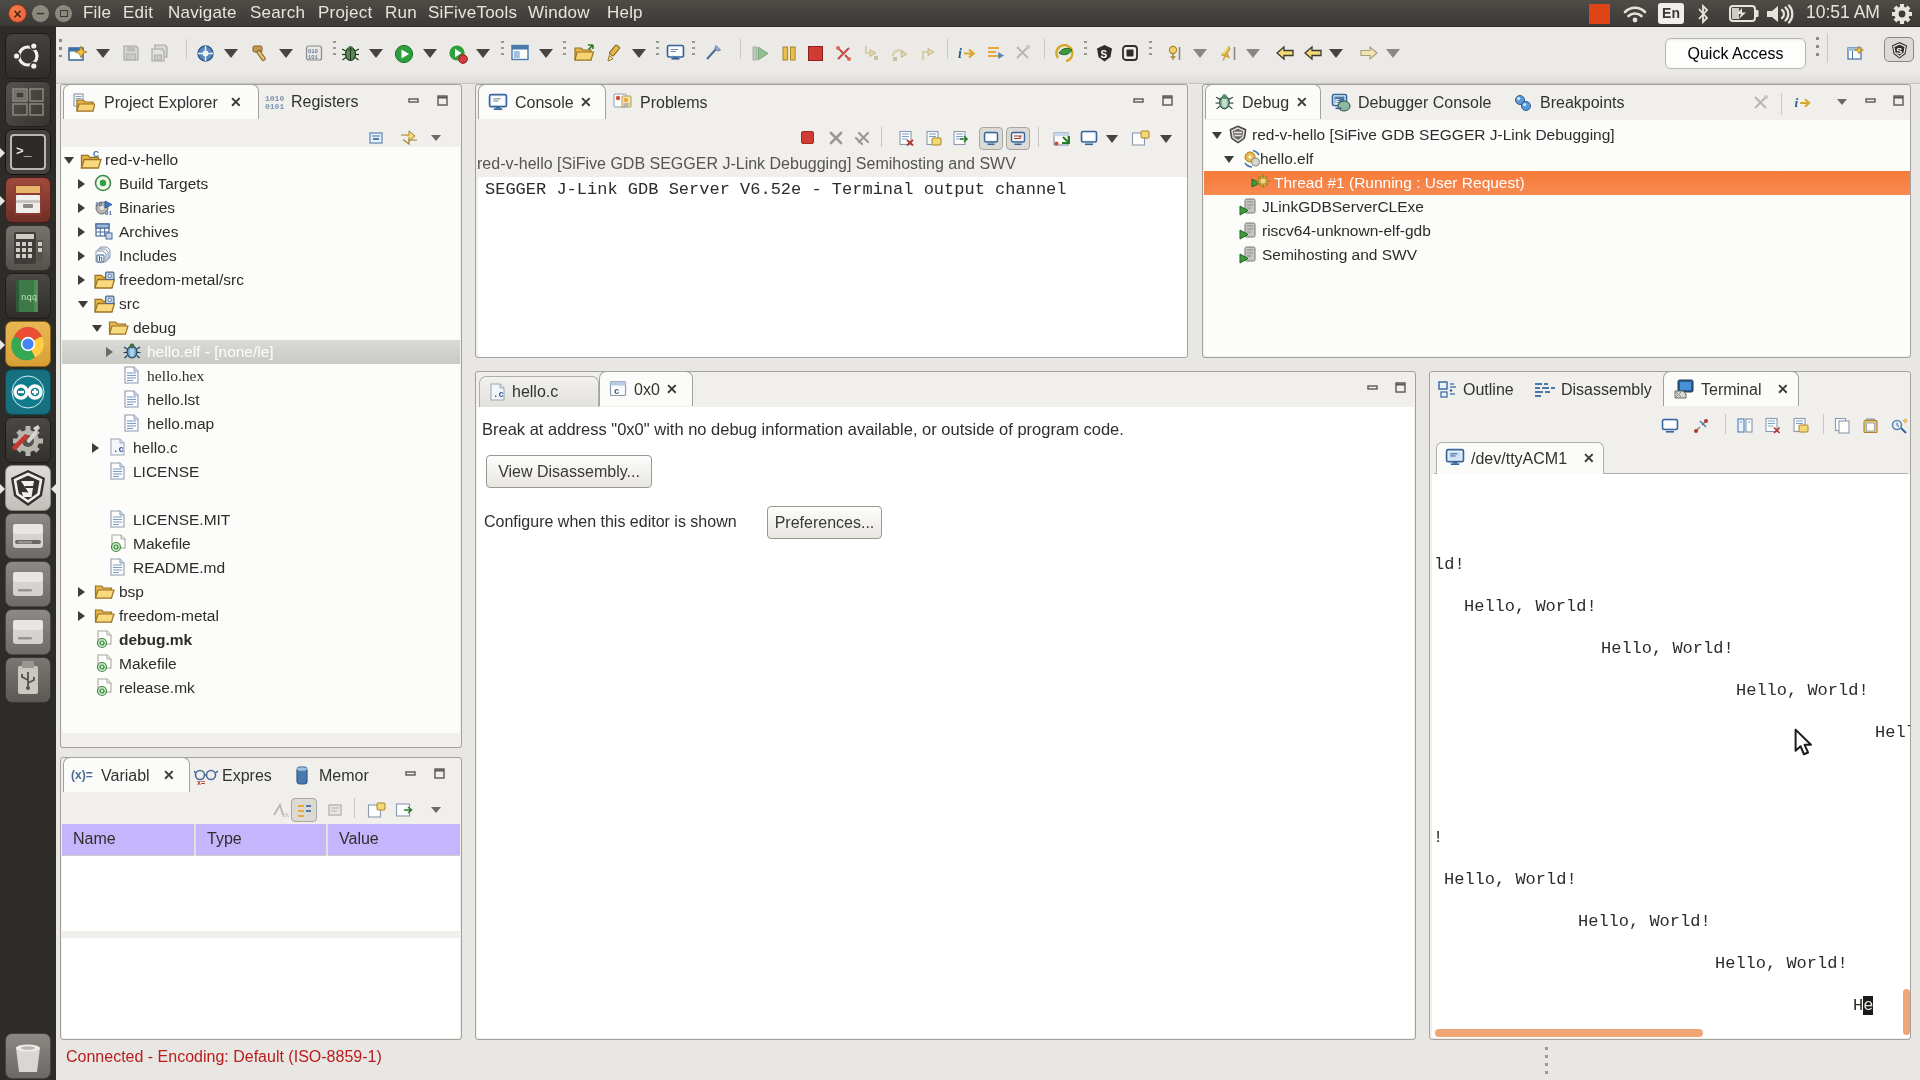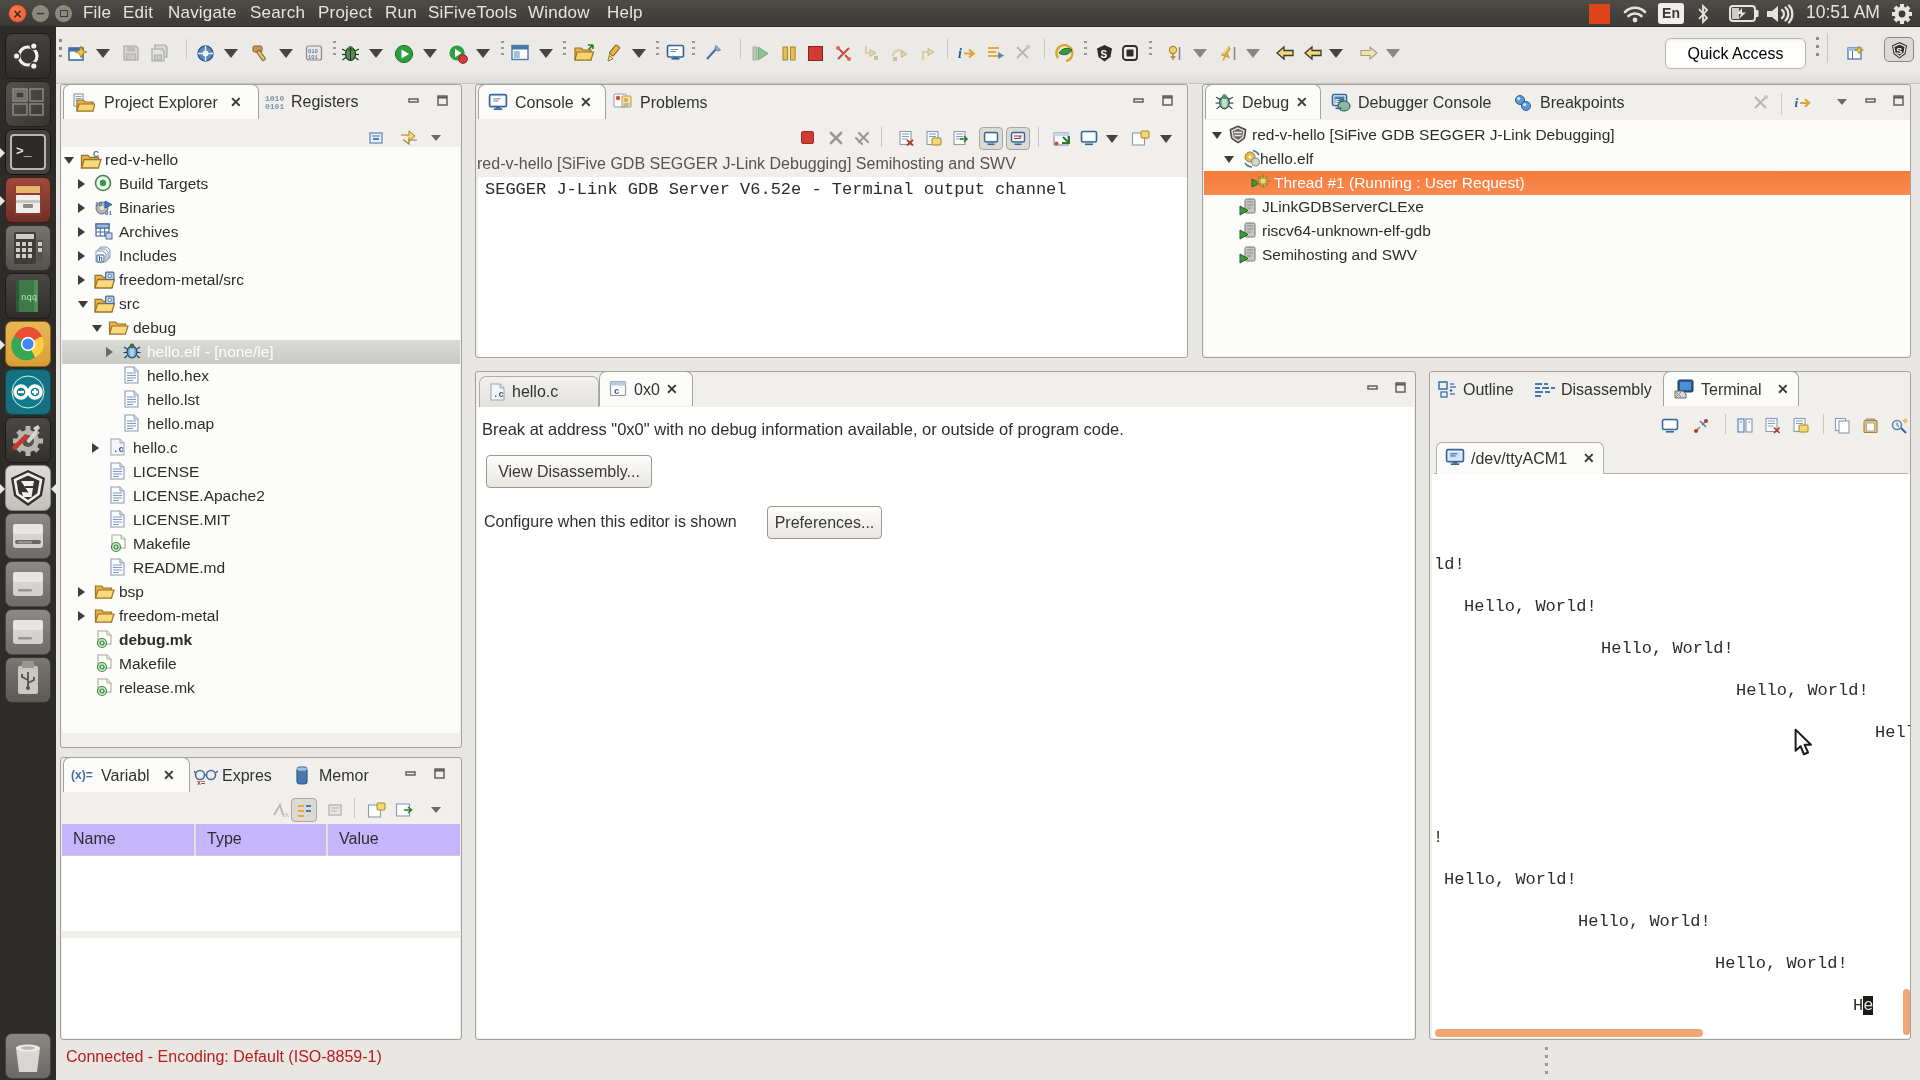--- a/index.html
+++ b/index.html
@@ -679,21 +679,21 @@
         </svg>
         <span style="position:absolute; left:71px;">debug</span>
       </div>
     <div class="trow" style="top:193px; left:0; width:398px; background:linear-gradient(#dadad6,#c9cac4); color:#fdfdfc;">
         <i class="x-col" style="left:44px; border-left-color:#6a6a66;"></i>
         <svg class="ticon" style="left:60px;" width="20" height="18" viewBox="0 0 20 18">
           <use href="#s-bug"></use>
         </svg>
         <span style="position:absolute; left:85px;">hello.elf - [none/le]</span>
       </div>
-    <div class="trow" style="top:217px; left:0; width:398px;">
+    <div class="trow" style="top:217px; left:0; width:398px;font-family:Liberation Serif, serif;">
         <svg class="ticon" style="left:60px;" width="18" height="18" viewBox="0 0 18 18">
           <use href="#s-doc"></use>
         </svg>
         <span style="position:absolute; left:85px;">hello.hex</span>
       </div>
     <div class="trow" style="top:241px; left:0; width:398px;">
         <svg class="ticon" style="left:60px;" width="18" height="18" viewBox="0 0 18 18">
           <use href="#s-doc"></use>
         </svg>
         <span style="position:absolute; left:85px;">hello.lst</span>
@@ -709,26 +709,20 @@
         <svg class="ticon" style="left:46px;" width="18" height="18" viewBox="0 0 18 18">
           <use href="#s-cfile"></use>
         </svg>
         <span style="position:absolute; left:71px;">hello.c</span>
       </div>
     <div class="trow" style="top:313px; left:0; width:398px;">
         <svg class="ticon" style="left:46px;" width="18" height="18" viewBox="0 0 18 18">
           <use href="#s-doc"></use>
         </svg>
         <span style="position:absolute; left:71px;">LICENSE</span>
-      </div>
-    <div class="trow" style="top:337px; left:0; width:398px;">
-        <svg class="ticon" style="left:46px;" width="18" height="18" viewBox="0 0 18 18">
-          <use href="#s-doc"></use>
-        </svg>
-        <span style="position:absolute; left:71px;">LICENSE.Apache2</span>
       </div>
     <div class="trow" style="top:361px; left:0; width:398px;">
         <svg class="ticon" style="left:46px;" width="18" height="18" viewBox="0 0 18 18">
           <use href="#s-doc"></use>
         </svg>
         <span style="position:absolute; left:71px;">LICENSE.MIT</span>
       </div>
     <div class="trow" style="top:385px; left:0; width:398px;">
         <svg class="ticon" style="left:46px;" width="19" height="19" viewBox="0 0 19 19">
           <use href="#s-mkdoc"></use>

